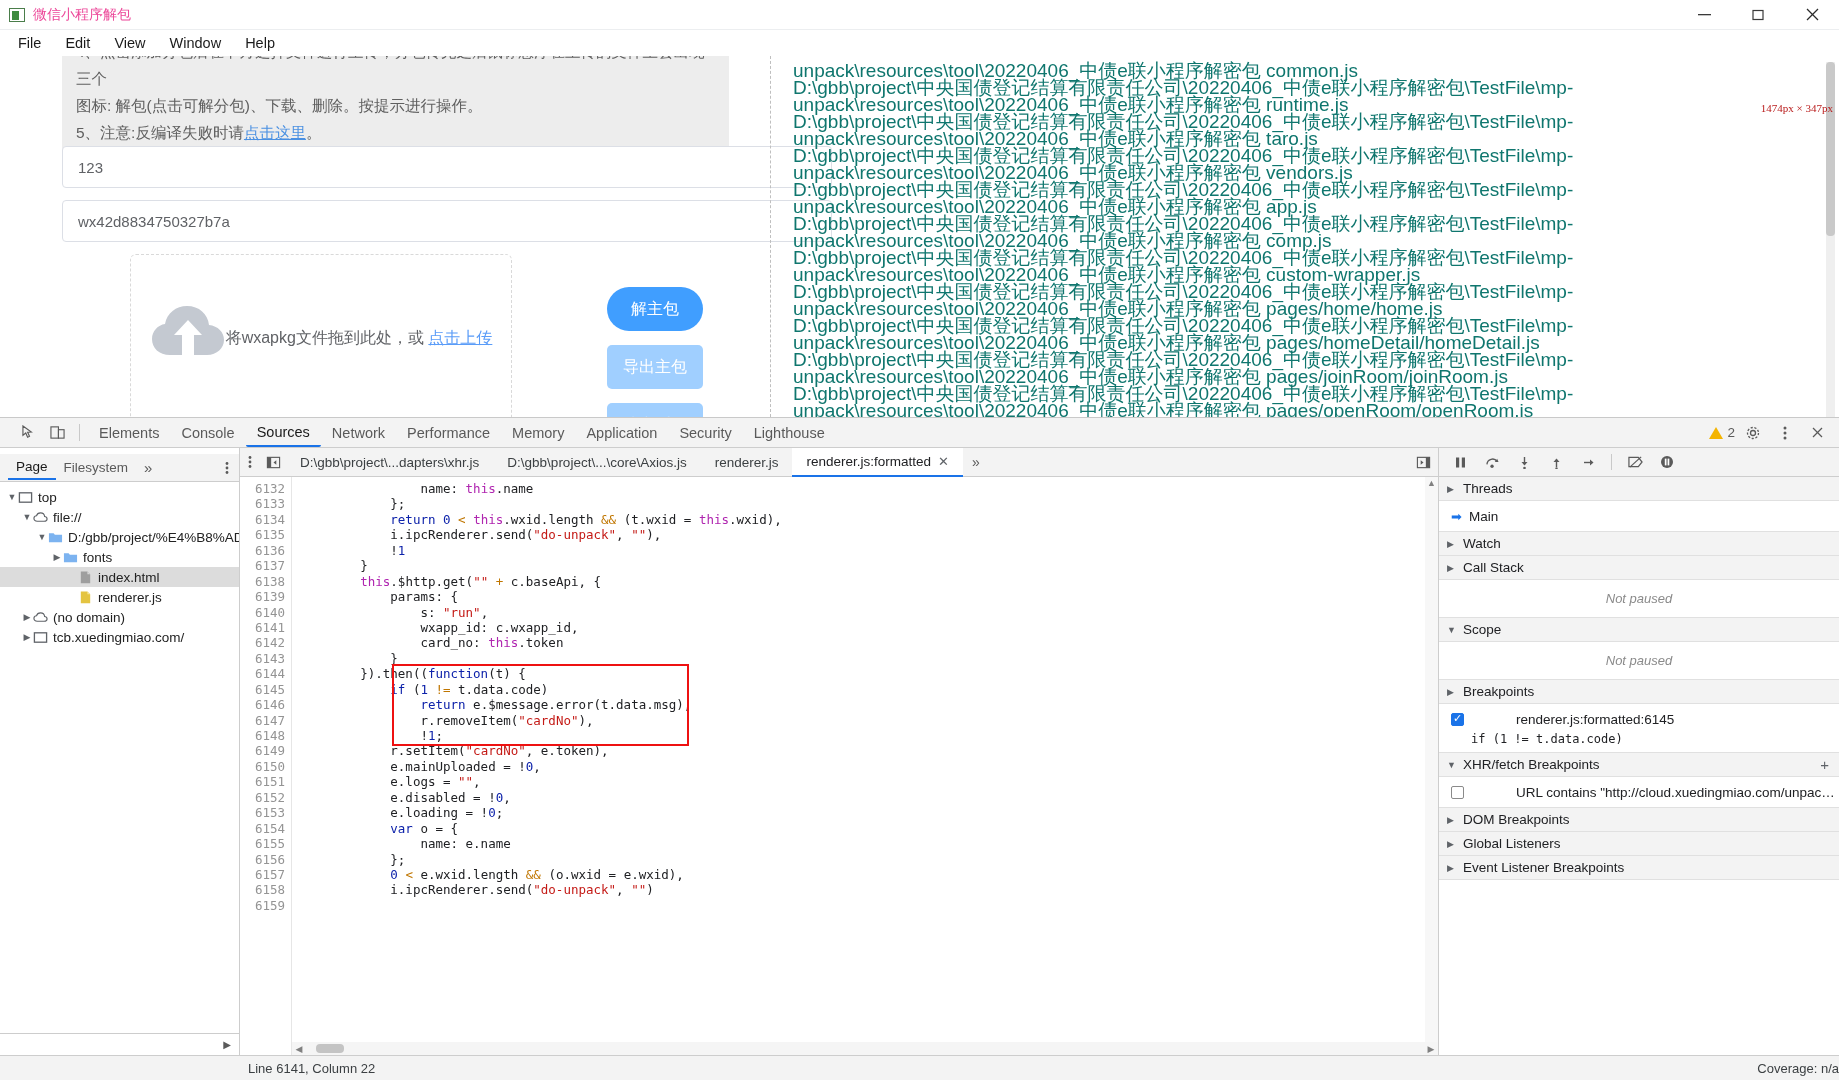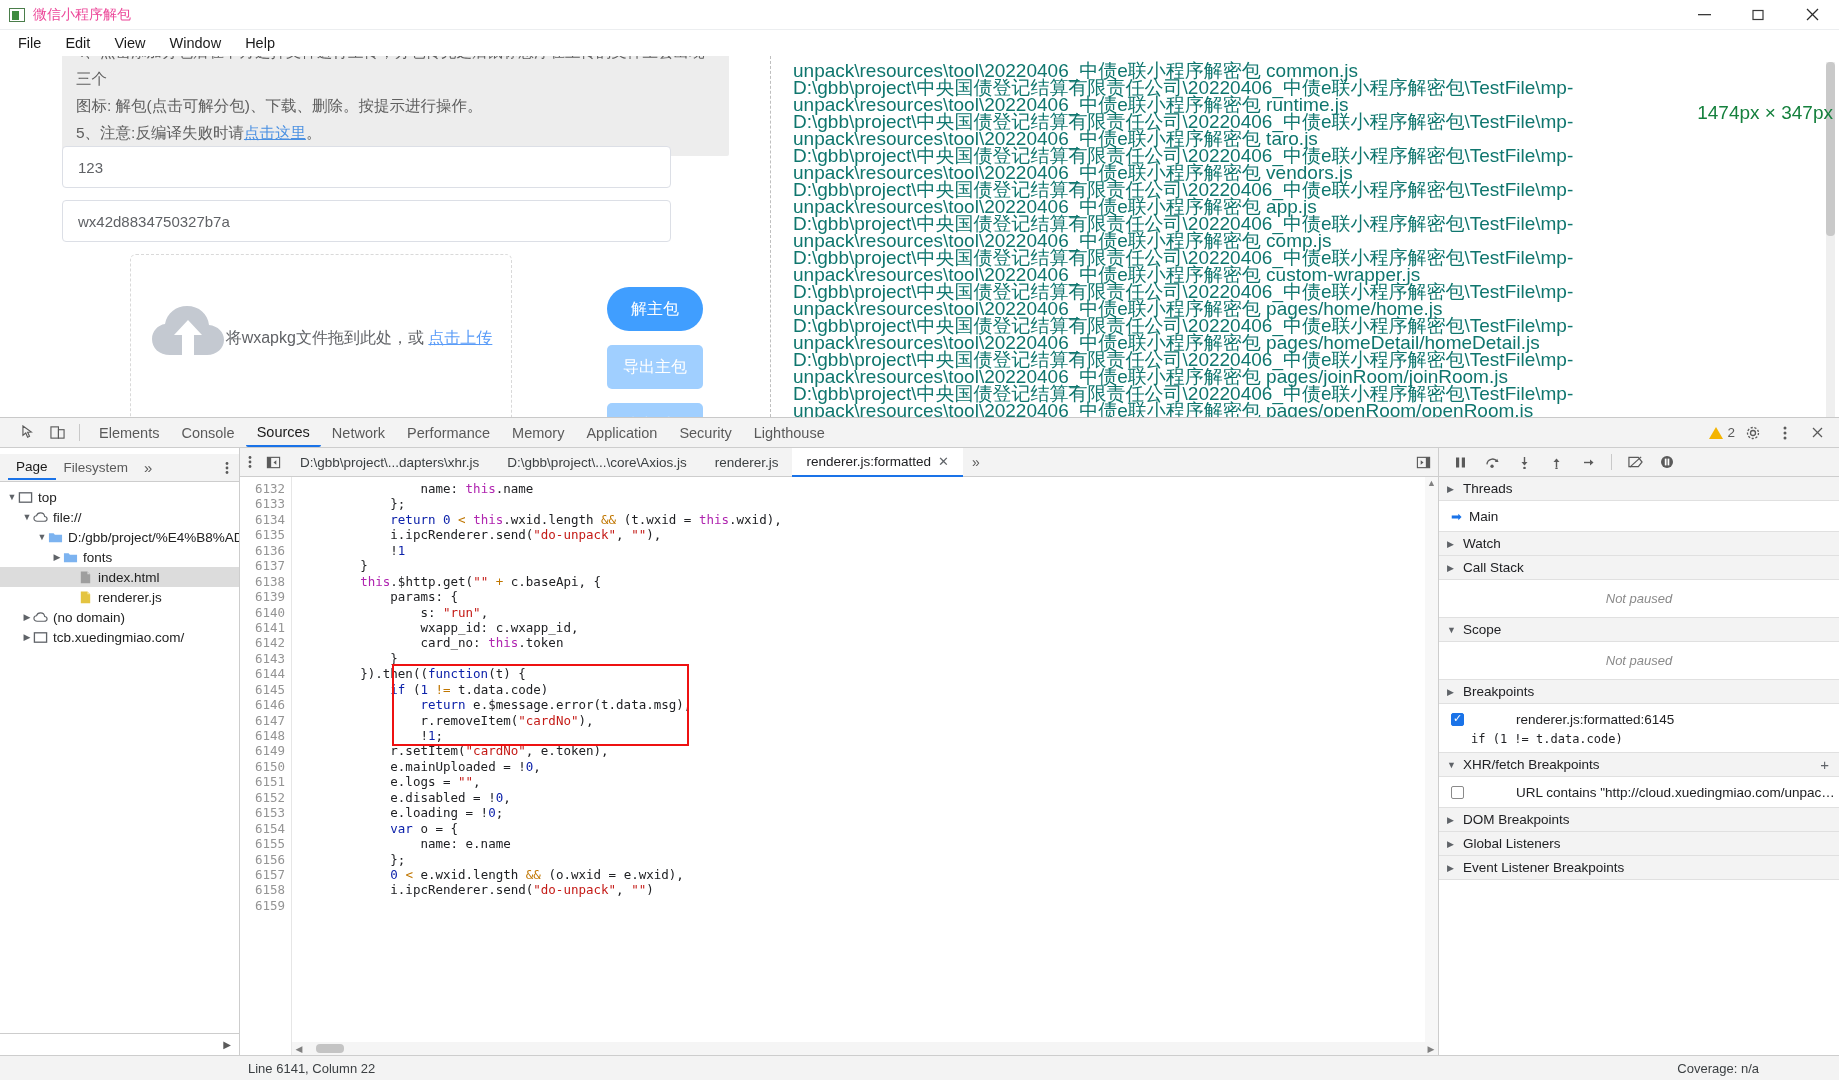--- a/index.html
+++ b/index.html
@@ -52,21 +52,21 @@
   .left-pane { width: 770px; position: relative; padding: 0 0 0 0; }
 
   .notice {
     position: absolute; left: 62px; top: -24px; width: 667px;
     background: #ededed; color: #5f5f5f; font-size: 15.5px; line-height: 27px;
     padding: 6px 14px 10px 14px; border-radius: 2px;
   }
   .notice a { color: #4a90e2; text-decoration: underline; }
 
   .field {
-    position: absolute; left: 62px; width: 609px; height: 42px;
+    position: absolute; left: 62px; width: 770px; height: 42px;
     border: 1px solid #dcdfe6; border-radius: 4px;
     display: flex; align-items: center; padding: 0 15px;
     font-size: 15px; color: #606266; background: #fff;
   }
   .field.f1 { top: 90px; }
   .field.f2 { top: 144px; }
 
   .drop-row { position: absolute; left: 62px; top: 198px; width: 667px; height: 170px; }
   .dropzone {
     position: absolute; left: 68px; top: 0px; width: 382px; height: 168px;
@@ -103,21 +103,21 @@
     white-space: nowrap;
   }
   .log-scrollbar {
     position: absolute; right: 4px; top: 6px; width: 9px; height: 380px;
     background: #efefef;
   }
   .log-thumb { position: absolute; left: 0; top: 0; width: 9px; height: 174px; background: #c9c9c9; border-radius: 4px; }
 
   .size-badge {
     position: absolute; right: 6px; top: 46px;
-    font-size: 19px; color: #15803d;
+    font-size: 11px; color: #b91c1c; font-family: Liberation Serif, serif;
   }
 
   
   .devtools { flex: 1; display: flex; flex-direction: column; border-top: 1px solid #c9c9c9; background: #ffffff; }
 
   .dt-tabbar {
     height: 30px; display: flex; align-items: center; background: #f3f3f3;
     border-bottom: 1px solid #cdcdcd; flex: 0 0 30px; padding-left: 15px;
   }
   .dt-ic { width: 28px; height: 28px; display: flex; align-items: center; justify-content: center; }
@@ -208,21 +208,21 @@
   .bp-sub { padding-left: 32px; font-family: "DejaVu Sans Mono", monospace; font-size: 12px; color: #202124; height: 18px; display: flex; align-items: center; }
   .plus { margin-left: auto; padding-right: 10px; color: #5f6368; font-size: 15px; }
   .ellip { overflow: hidden; text-overflow: ellipsis; white-space: nowrap; margin-left: 45px; }
 
   
   .statusbar {
     height: 25px; flex: 0 0 25px; border-top: 1px solid #cdcdcd; background: #f3f3f3;
     display: flex; align-items: center; font-size: 13px; color: #3c4043;
   }
   .sb-left { padding-left: 248px; }
-  .sb-right { margin-left: auto; padding-right: 80px; }
+  .sb-right { margin-left: auto; }
 </style>
 </head>
 <body>
 
 <div class="app">
 
   <div class="titlebar">
     <div class="tb-icon"></div>
     <div class="tb-title">微信小程序解包</div>
     <div class="tb-spacer"></div>

